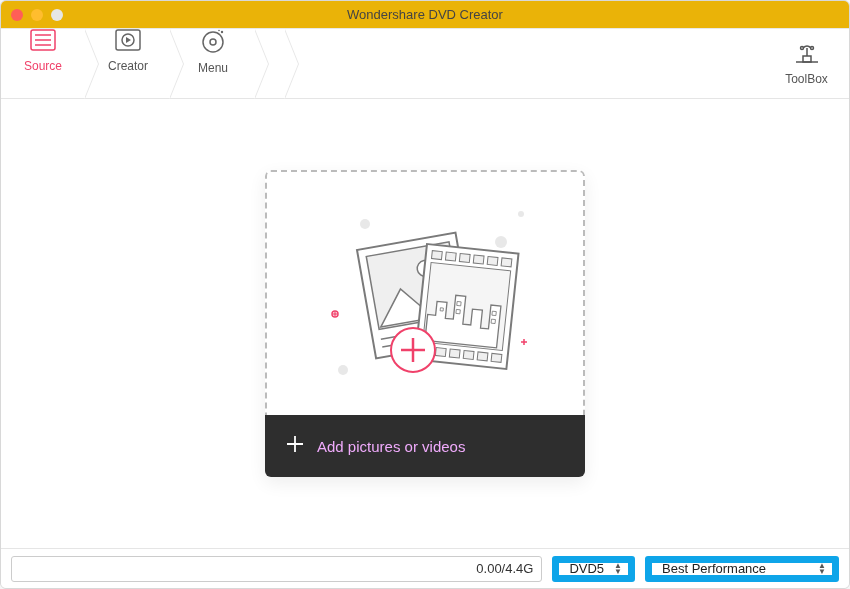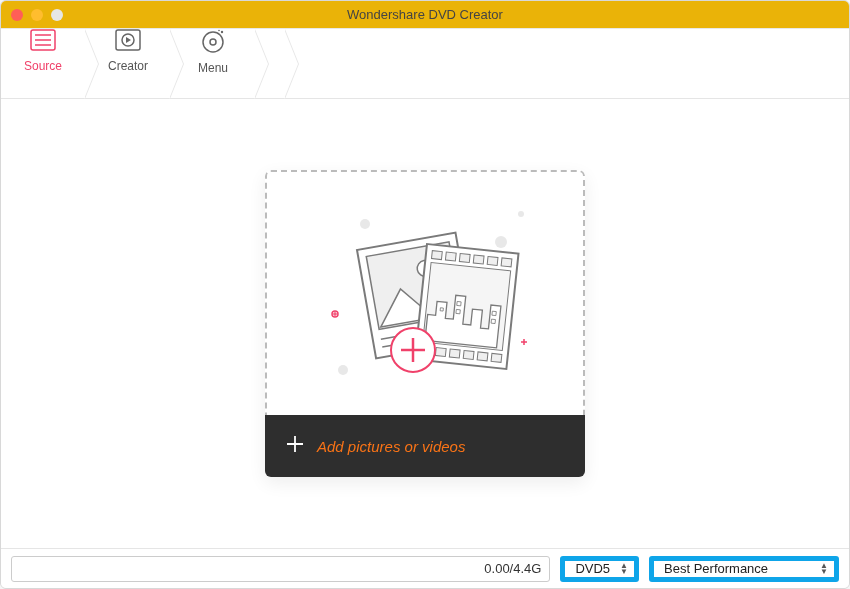--- a/index.html
+++ b/index.html
@@ -124,21 +124,21 @@
     .dropzone-lower {
       height: 62px;
       background: #2e2e2e;
       display: flex;
       align-items: center;
       padding: 0 20px;
       gap: 12px;
       cursor: pointer;
     }
     .dropzone-lower .plus-icon { color: #fff; }
-    .dropzone-lower .add-label { color: #f97316; font-size: 15px; font-style: italic; }
+    .dropzone-lower .add-label { color: #f0abfc; font-size: 15px; }
 
     .illus { width: 248px; height: 200px; }
 
     .statusbar {
       height: 40px;
       border-top: 1px solid #e5e5e5;
       background: #fff;
       display: flex;
       align-items: center;
       padding: 6px 10px;
@@ -152,21 +152,21 @@
       display: flex;
       align-items: center;
       justify-content: flex-end;
       padding: 4px 8px;
       font-size: 13px;
       color: #333;
       background: #fff;
     }
     .select {
       height: 26px;
-      border: 5px solid #0ea5e9;
+      border: 7px solid #0ea5e9;
       border-radius: 3px;
       display: flex;
       align-items: center;
       padding: 0 6px 0 10px;
       font-size: 13px;
       color: #222;
       background: #fff;
       cursor: pointer;
       gap: 6px;
     }
@@ -227,20 +227,33 @@
         <circle cx="19" cy="1.5" r="0.8" fill="currentColor" stroke="none"></circle>
       </svg>
     </span>
     <span class="step-label">Menu</span>
   </div>
 
   <div class="step" style="width:30px;"></div>
 
   <div class="toolbar-spacer"></div>
 
+  <div class="toolbox">
+    <span class="icon">
+      <svg width="26" height="22" viewBox="0 0 26 22" fill="none" stroke="currentColor" stroke-width="1.5">
+        <line x1="2" y1="20" x2="24" y2="20"></line>
+        <rect x="9" y="14" width="8" height="6"></rect>
+        <line x1="13" y1="14" x2="13" y2="6"></line>
+        <path d="M9 6 Q13 2 17 6"></path>
+        <circle cx="8" cy="6" r="1.5"></circle>
+        <circle cx="18" cy="6" r="1.5"></circle>
+      </svg>
+    </span>
+    <span class="step-label">ToolBox</span>
+  </div>
 </div>
 
 <div class="main">
   <div class="dropzone">
     <div class="dropzone-upper">
       <svg class="illus" viewBox="0 0 248 200">
 
         <circle cx="34" cy="120" r="3" fill="none" stroke="#f0416a" stroke-width="1.5"></circle>
         <line x1="32" y1="120" x2="36" y2="120" stroke="#f0416a" stroke-width="1.2"></line>
         <line x1="34" y1="118" x2="34" y2="122" stroke="#f0416a" stroke-width="1.2"></line>

